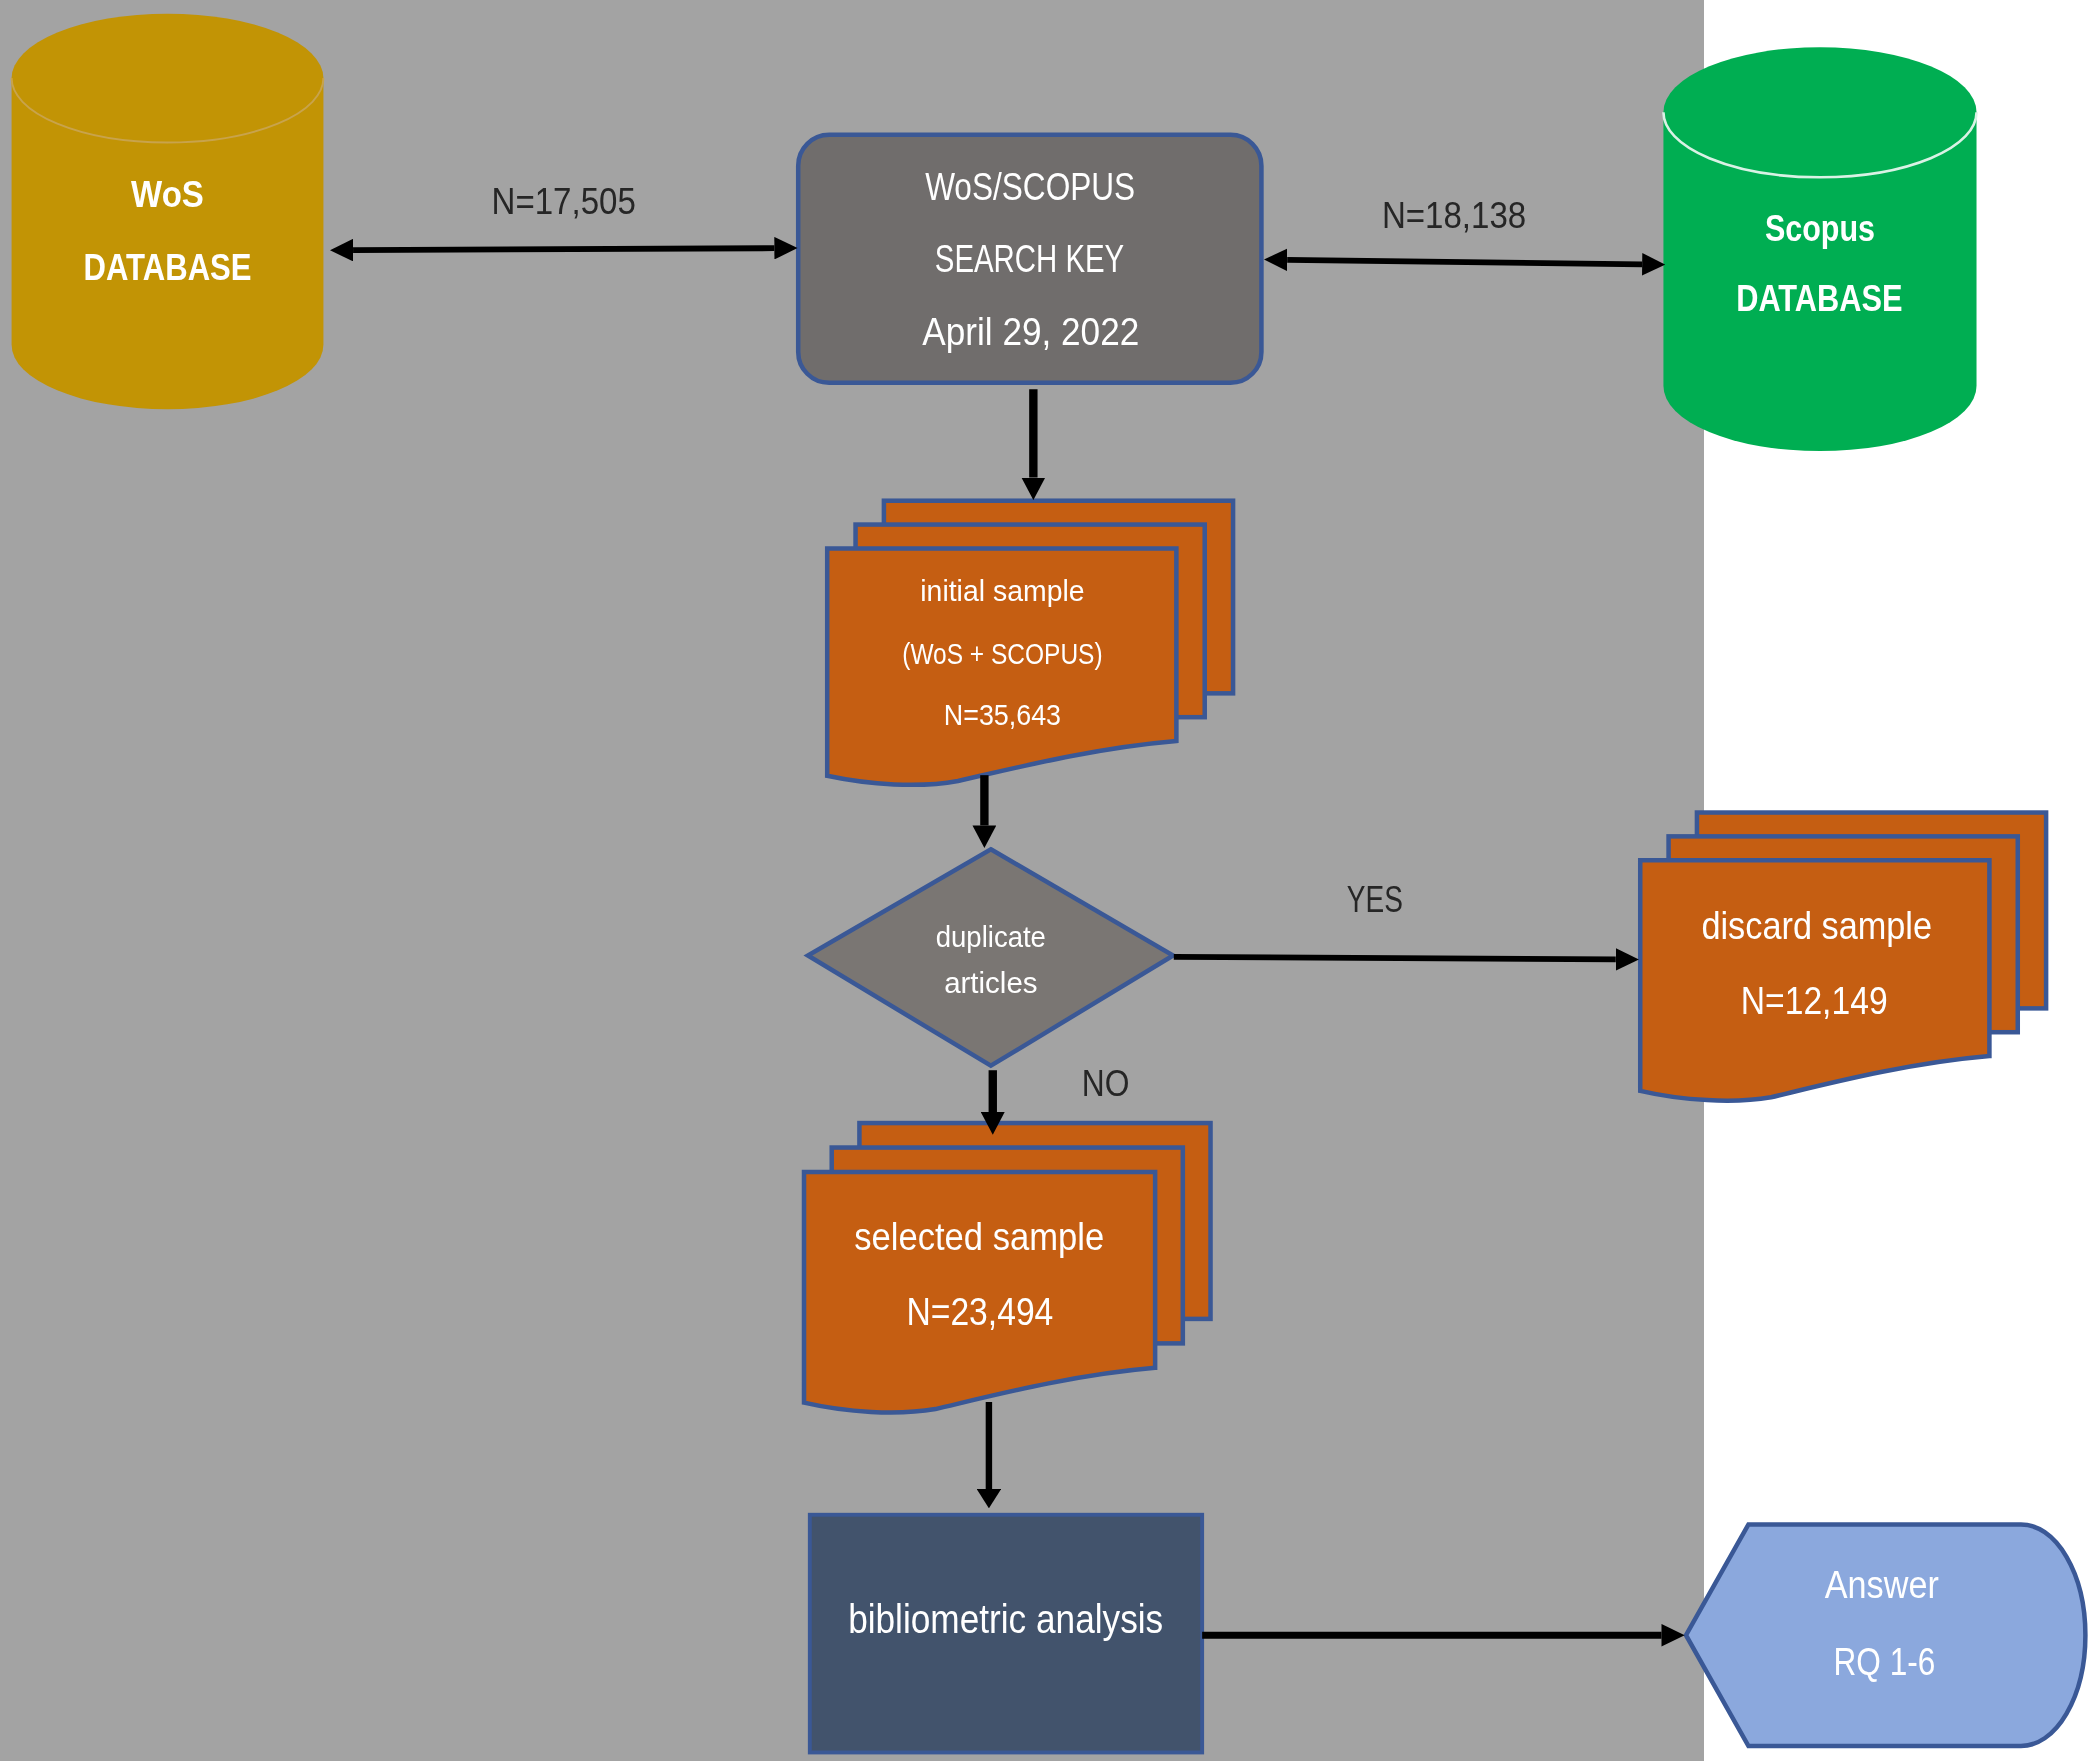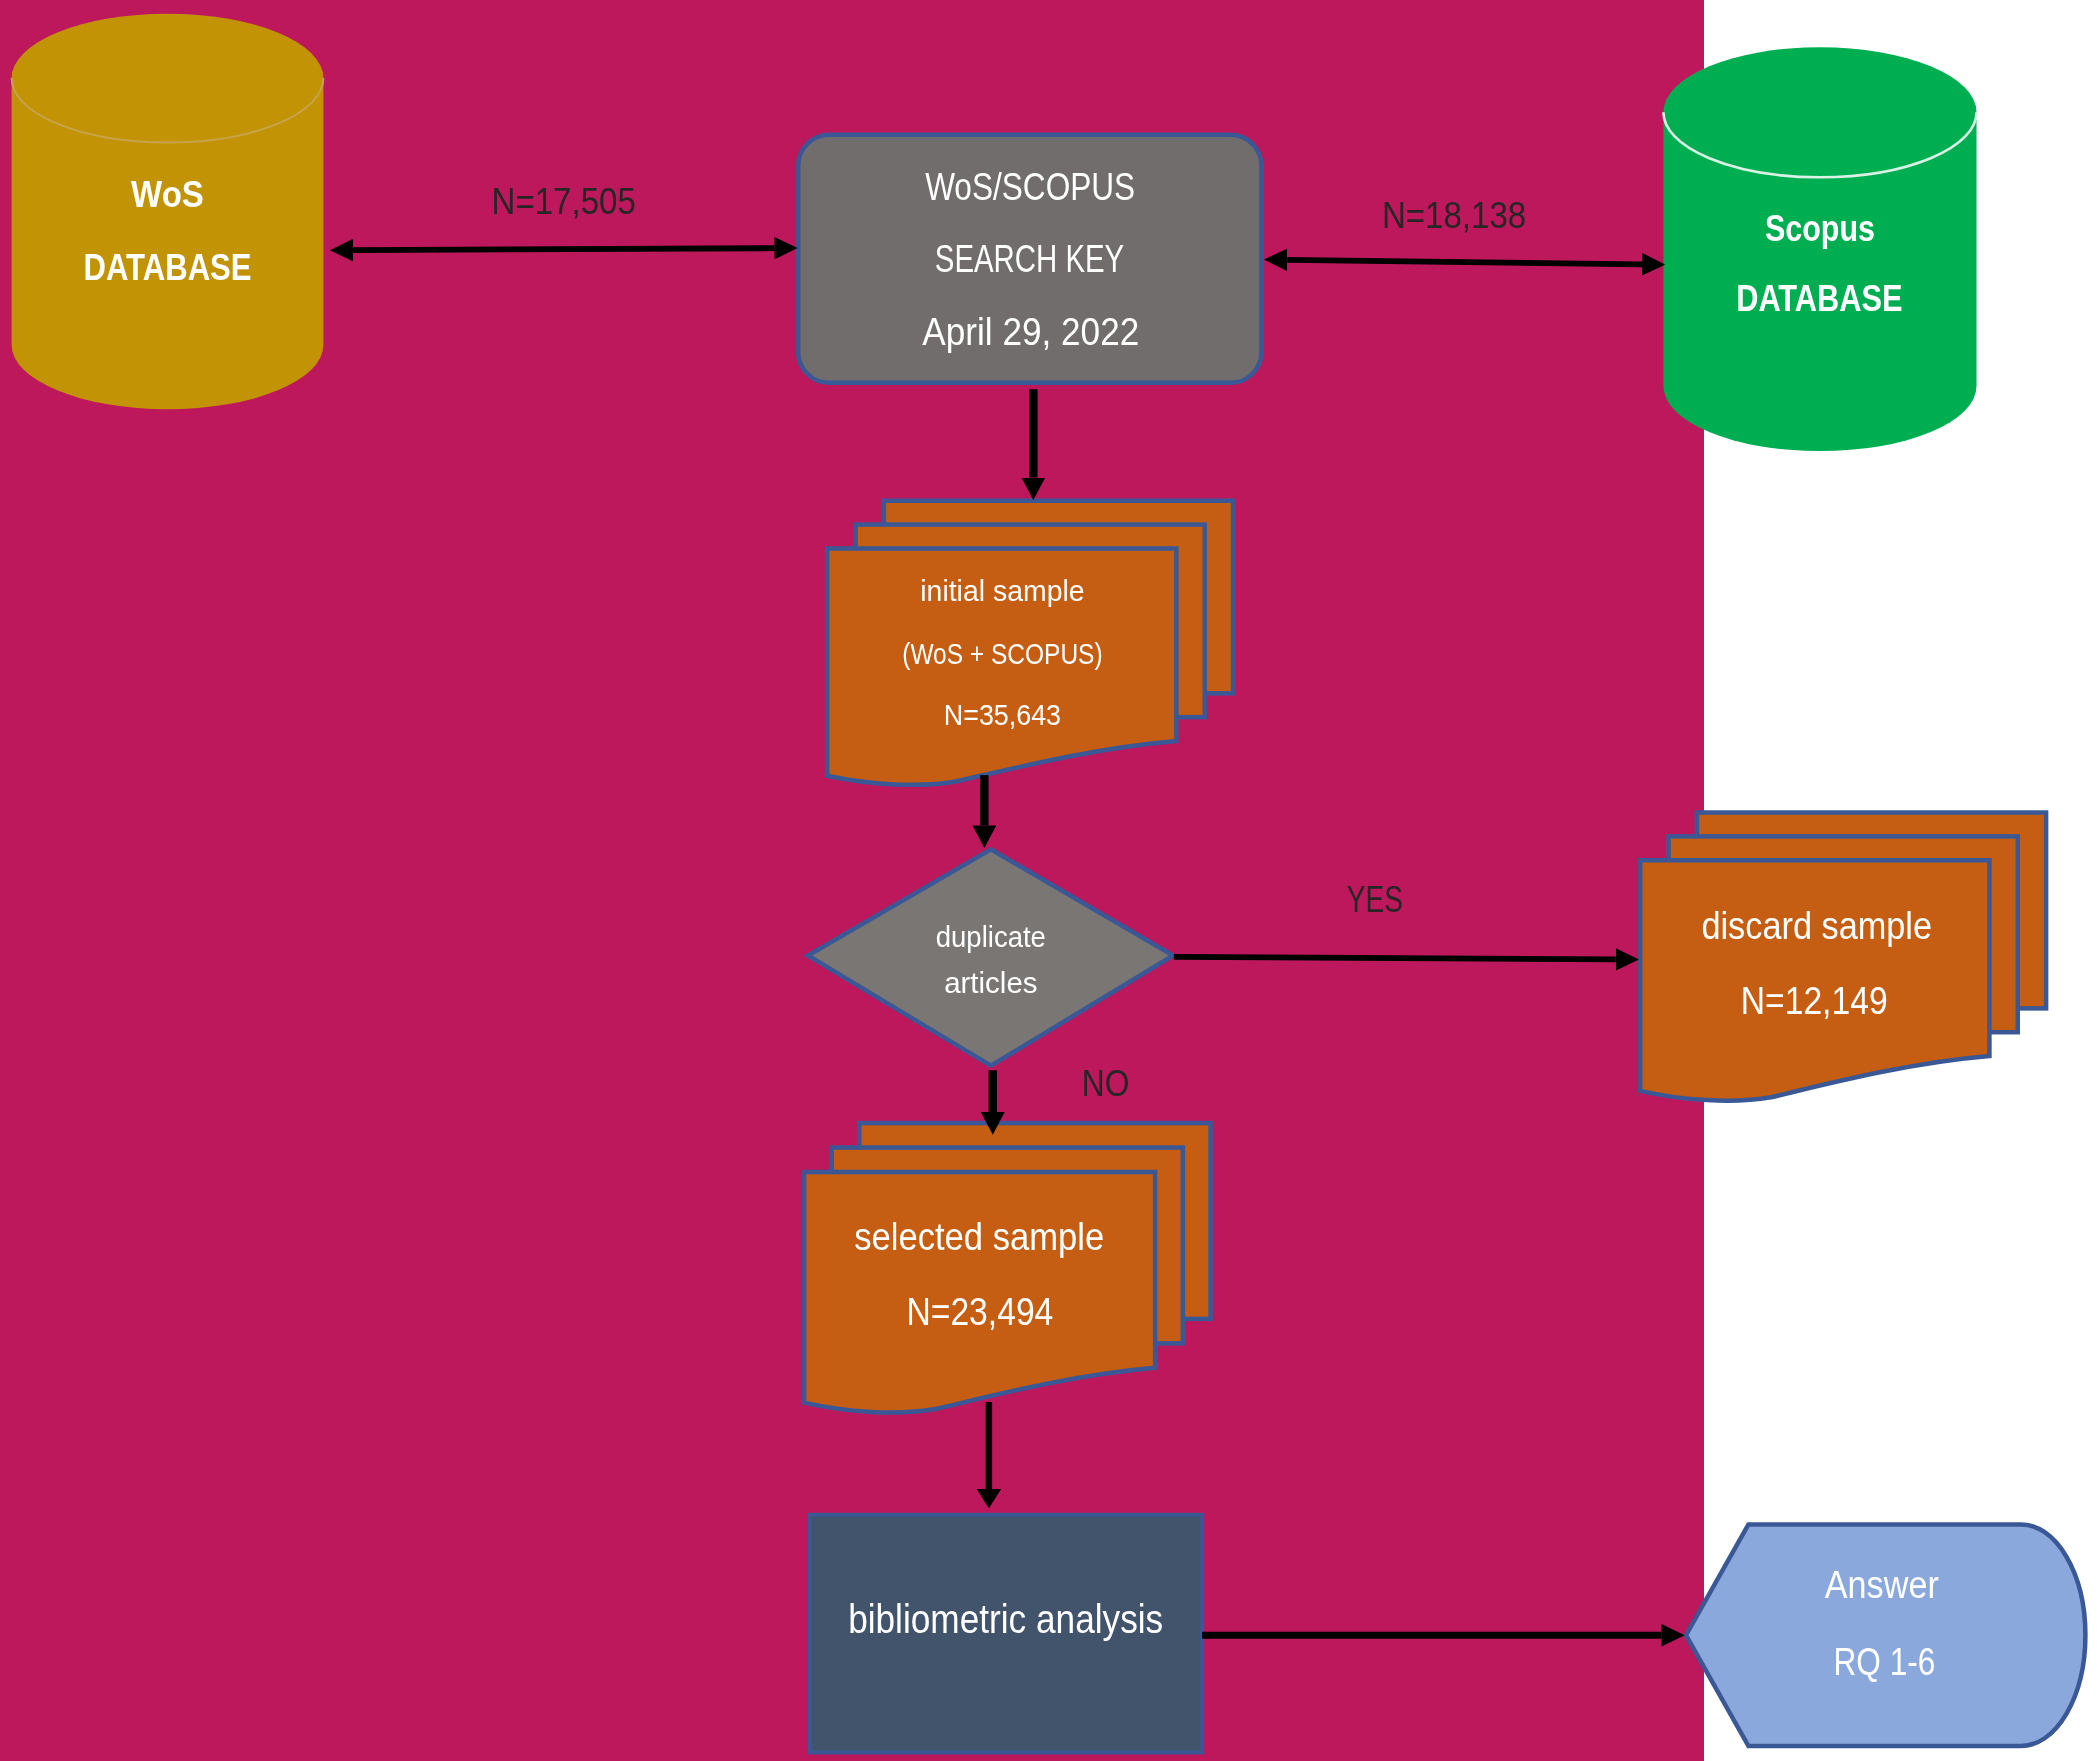--- a/index.html
+++ b/index.html
@@ -1,18 +1,18 @@
 <!DOCTYPE html>
 <html style="font-size:10.3px"><head>
 <meta charset="utf-8">
 <title>Bibliometric search and screening flowchart</title>
 <style>
   html,body{margin:0;padding:0;background:#ffffff;}
   body{width:2097px;height:1761px;overflow:hidden;font-family:"Liberation Sans",sans-serif;}
-  #stage{position:relative;width:1704px;height:1761px;background:#be185d;}
+  #stage{position:relative;width:1704px;height:1761px;background:#a3a3a3;}
   svg{display:block;}
   text{font-family:"Liberation Sans",sans-serif;}
   .nodetext{fill:#ffffff;}
   .edgetext{fill:#262626;}
 </style>
 </head>
 <body>
 
 <div id="stage">
 <svg id="diagram" width="2097" height="1761" viewBox="0 0 3255 2733">

